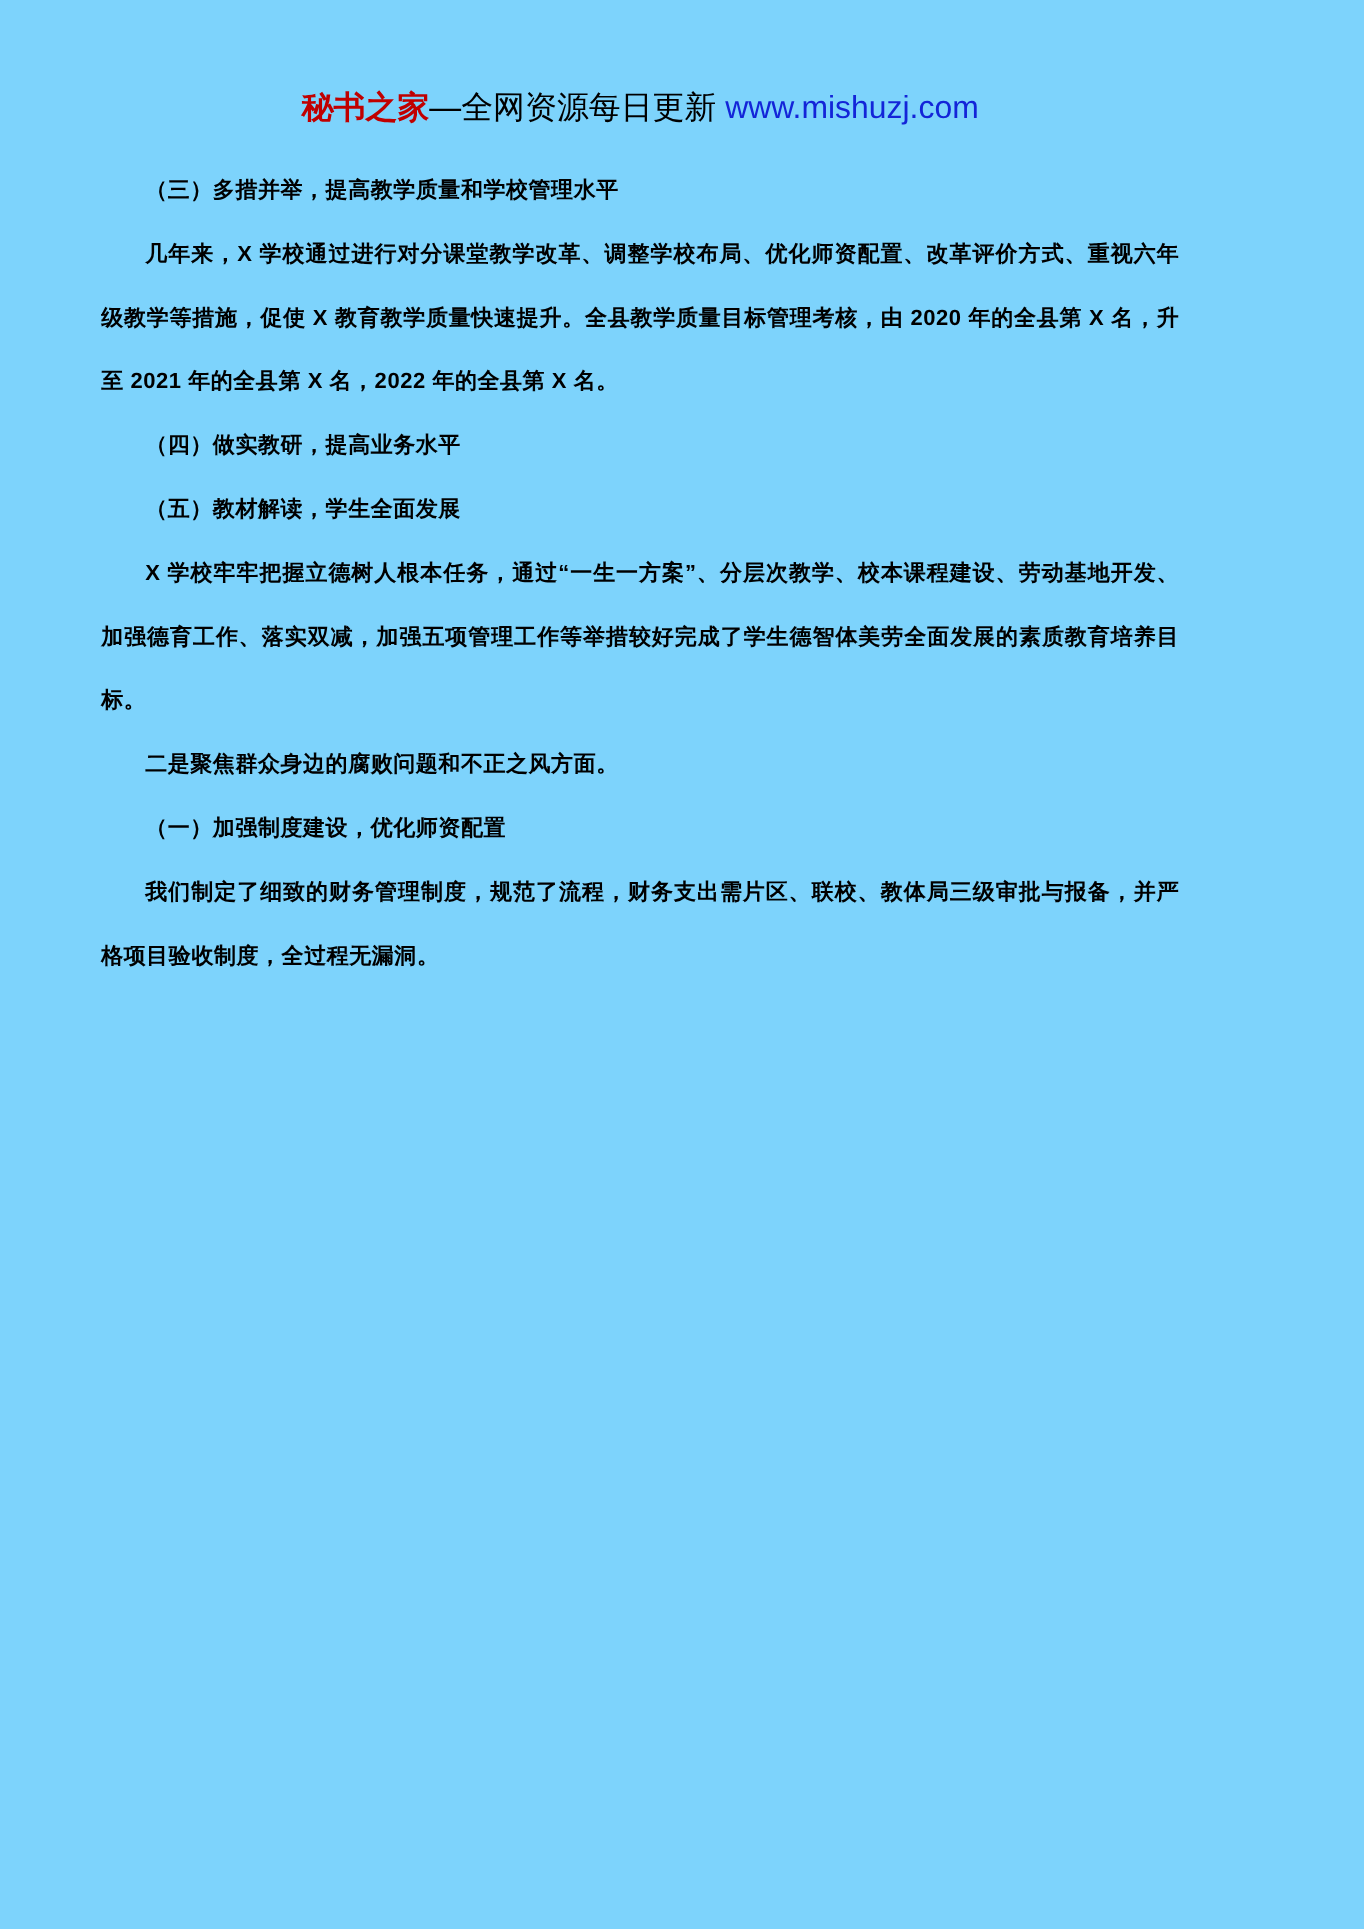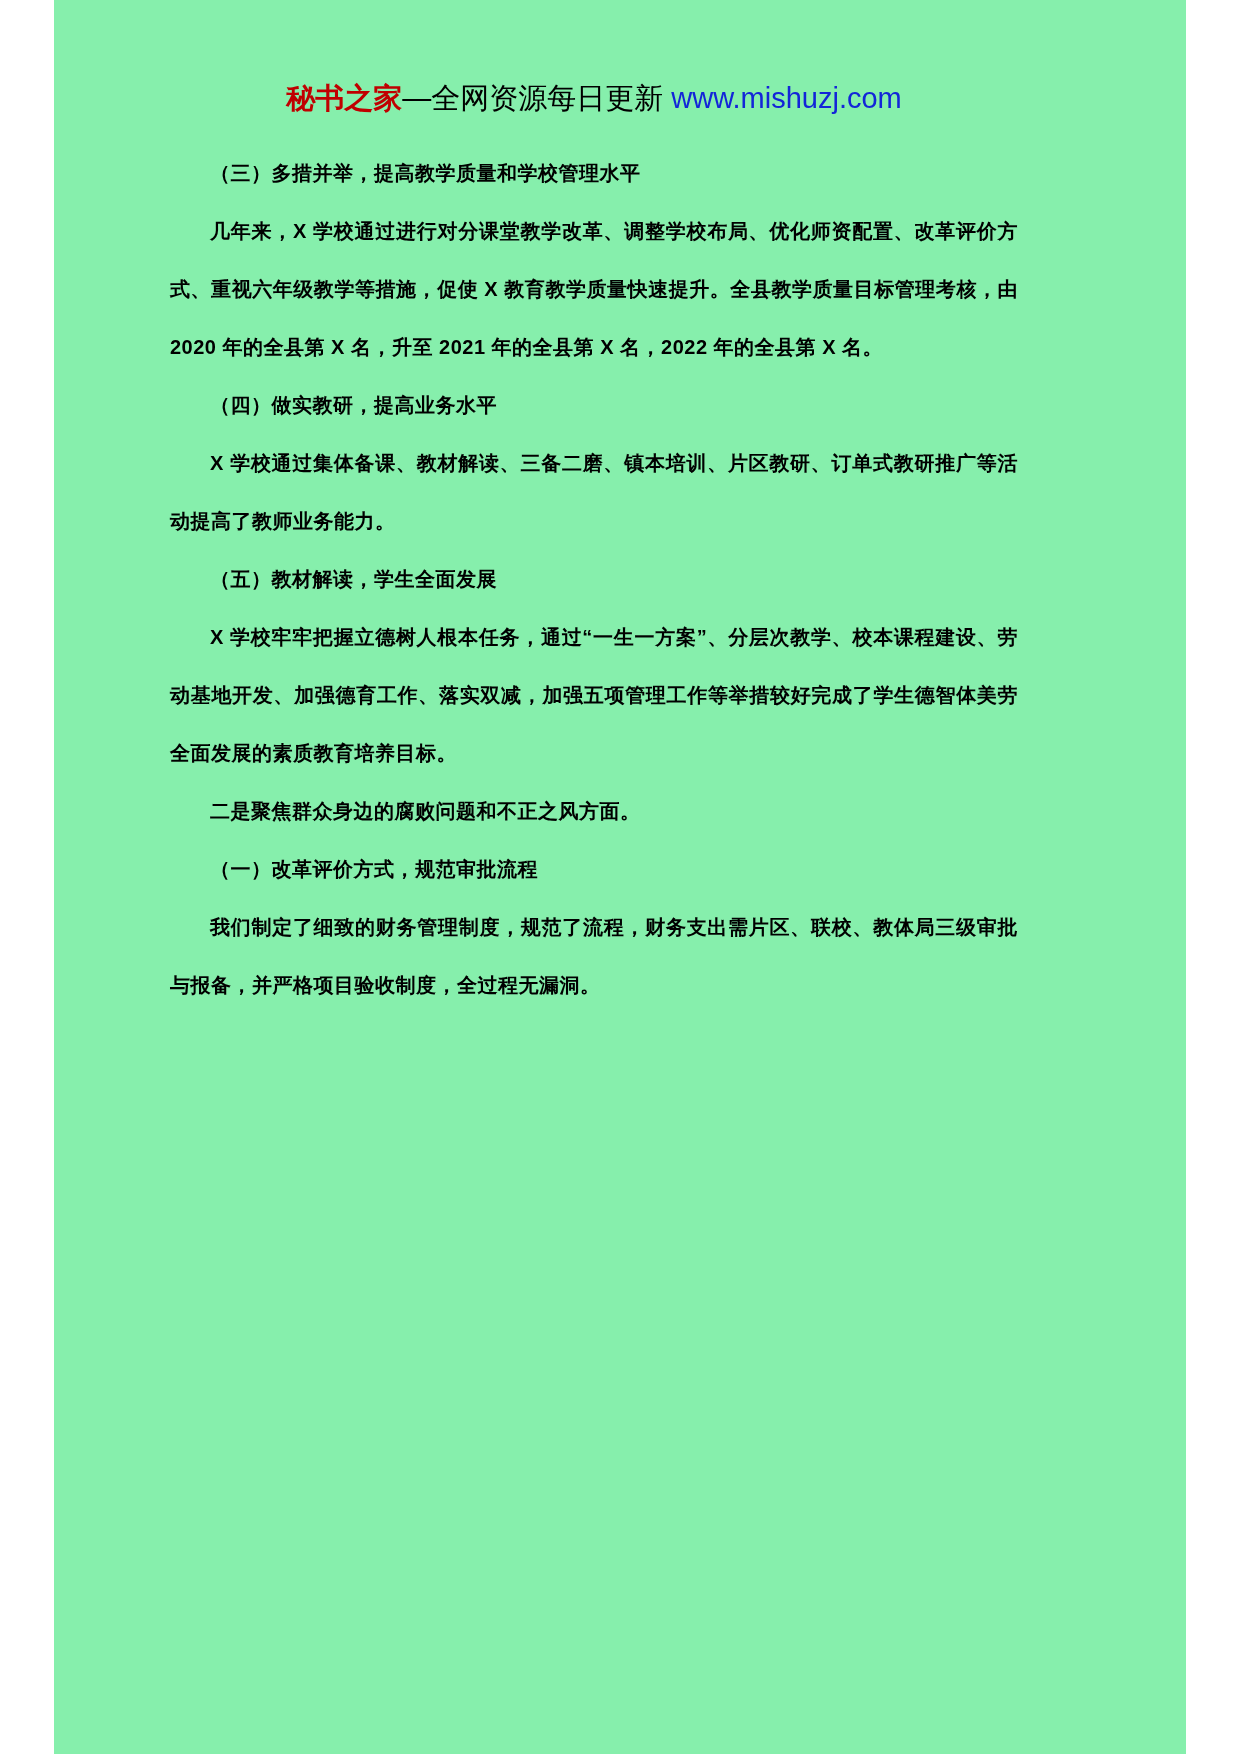--- a/index.html
+++ b/index.html
@@ -2,28 +2,28 @@
 <html><head>
 <meta charset="utf-8">
 <style>
   html, body {
     margin: 0;
     padding: 0;
     background: #ffffff;
   }
   .page {
     position: relative;
-    width: 1132px;
+    width: 1240px;
     min-height: 1754px;
     margin: 0 auto;
-    background: #86efac;
+    background: #7dd3fc;
     font-family: "Liberation Sans", "DejaVu Sans", sans-serif;
     color: #000000;
     box-sizing: border-box;
-    padding: 78px 168px 60px 116px;
+    padding: 78px 168px 60px 92px;
   }
   .header {
     text-align: center;
     font-size: 29px;
     line-height: 40px;
     margin-bottom: 26px;
     white-space: nowrap;
   }
   .header .brand {
     font-weight: bold;
@@ -56,20 +56,19 @@
 <body>
 
 <div class="page">
   <div class="header">
     <span class="brand" style="color: rgb(192, 0, 0);">秘书之家</span><span class="tagline">—全网资源每日更新 </span><span class="url" style="color: rgb(19, 37, 216);">www.mishuzj.com</span>
   </div>
   <div class="doc-body" id="doc-body">
       <p class="heading">（三）多措并举，提高教学质量和学校管理水平</p>
       <p class="body">几年来，X 学校通过进行对分课堂教学改革、调整学校布局、优化师资配置、改革评价方式、重视六年级教学等措施，促使 X 教育教学质量快速提升。全县教学质量目标管理考核，由 2020 年的全县第 X 名，升至 2021 年的全县第 X 名，2022 年的全县第 X 名。</p>
       <p class="heading">（四）做实教研，提高业务水平</p>
-      <p class="body">X 学校通过集体备课、教材解读、三备二磨、镇本培训、片区教研、订单式教研推广等活动提高了教师业务能力。</p>
       <p class="heading">（五）教材解读，学生全面发展</p>
       <p class="body">X 学校牢牢把握立德树人根本任务，通过“一生一方案”、分层次教学、校本课程建设、劳动基地开发、加强德育工作、落实双减，加强五项管理工作等举措较好完成了学生德智体美劳全面发展的素质教育培养目标。</p>
       <p class="heading">二是聚焦群众身边的腐败问题和不正之风方面。</p>
-      <p class="heading">（一）改革评价方式，规范审批流程</p>
+      <p class="heading">（一）加强制度建设，优化师资配置</p>
       <p class="body">我们制定了细致的财务管理制度，规范了流程，财务支出需片区、联校、教体局三级审批与报备，并严格项目验收制度，全过程无漏洞。</p>
     </div>
 </div>
 
 </body></html>

